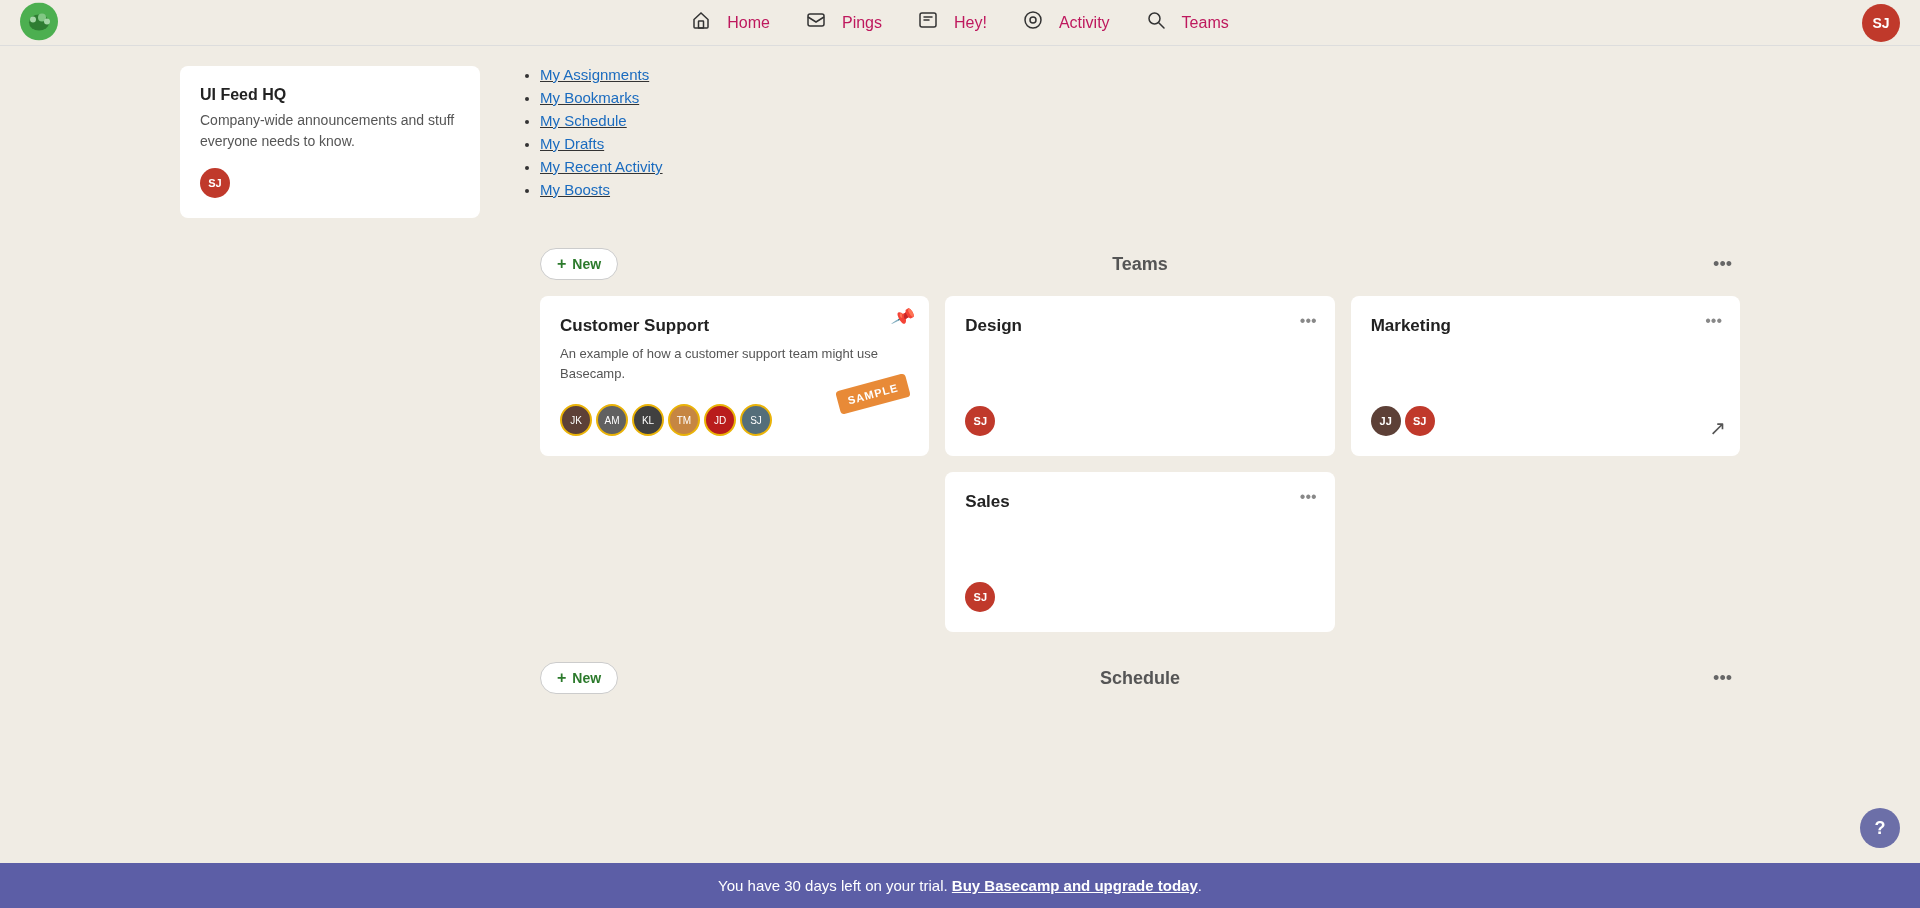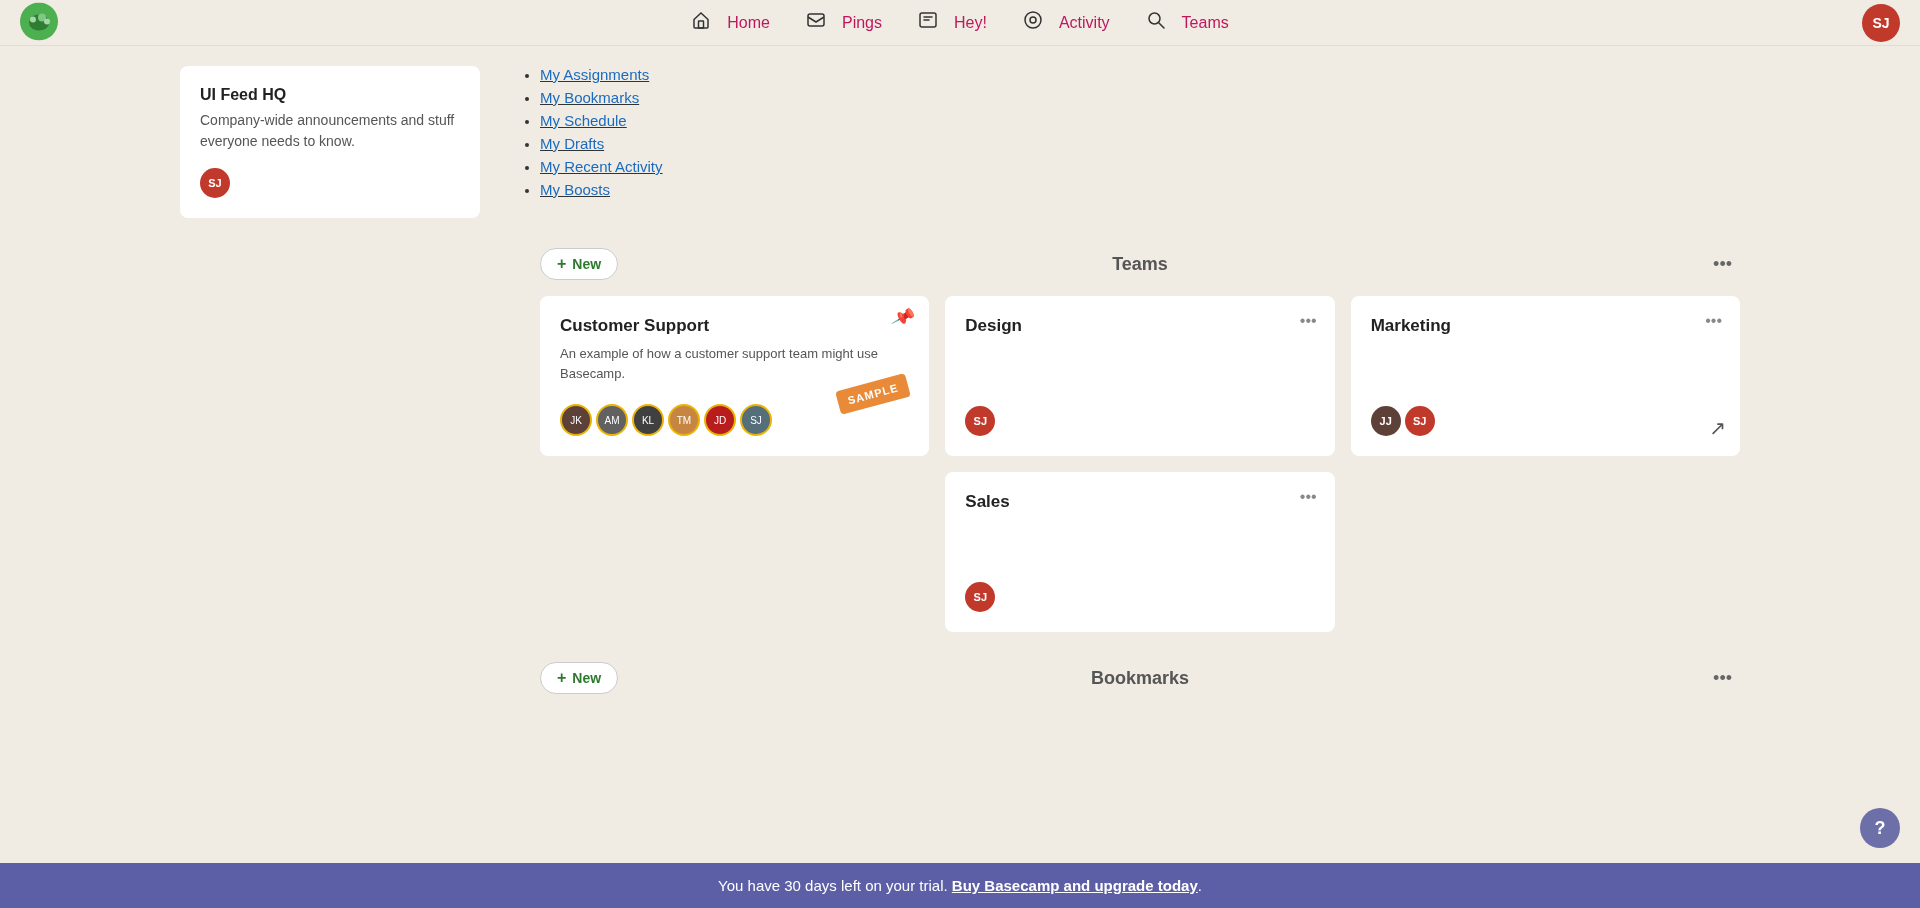--- a/index.html
+++ b/index.html
@@ -507,21 +507,21 @@
         <div style="visibility:hidden;"></div>
       </div>
     </div>
 
     <div class="section">
       <div class="section-header">
         <button class="new-btn">
           <span class="new-btn-plus">+</span>
           <span>New</span>
         </button>
-        <span class="section-title">Bookmarks</span>
+        <span class="section-title">Schedule</span>
         <button class="section-more">•••</button>
       </div>
     </div>
 
   </div>
 </div>
 
 <div class="trial-banner">
   <span>You have 30 days left on your trial. </span><a href="#">Buy Basecamp and upgrade today</a><span>.</span>
 </div>

